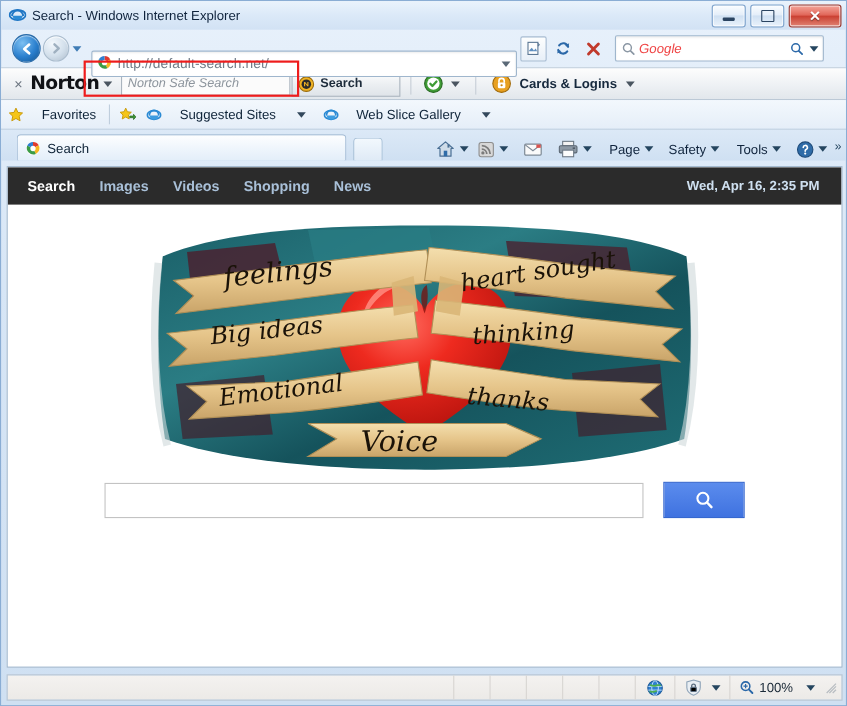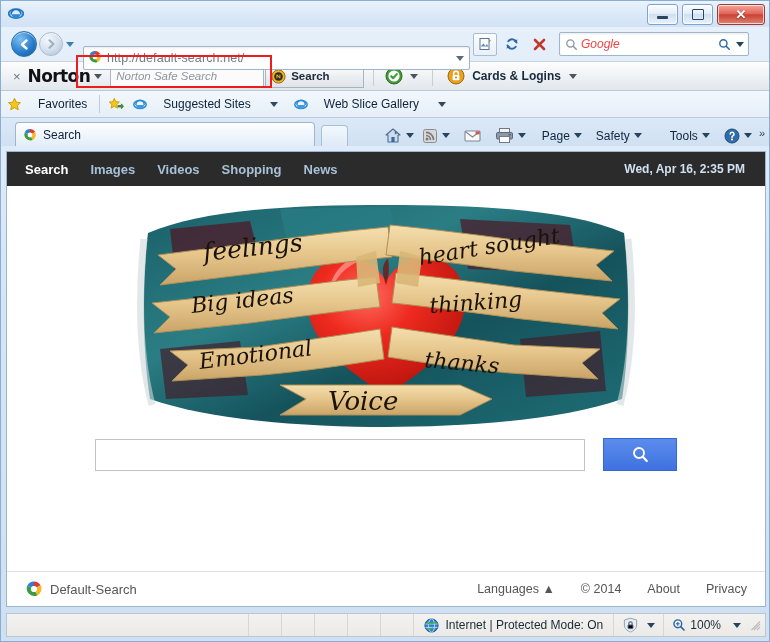--- a/index.html
+++ b/index.html
@@ -213,20 +213,21 @@
 <div class="window">
 
   <div class="titlebar">
     <span class="title-ie-icon">
       <svg width="16" height="16" viewBox="0 0 16 16">
         <ellipse cx="8" cy="8.6" rx="7.3" ry="4.6" fill="none" stroke="#1f76c4" stroke-width="1.7"></ellipse>
         <path d="M3 9.5a5 5 0 1 1 10 0" fill="none" stroke="#1f76c4" stroke-width="1.7"></path>
         <path d="M3.2 9.3h9.6a5 5 0 0 1-9.6 0z" fill="#2a8ad4"></path>
       </svg>
     </span>
+    <span class="title-text">Search - Windows Internet Explorer</span>
     <div class="winbtns">
       <div class="winbtn">
           <div class="gl-min"></div>
         </div>
       <div class="winbtn">
           <div class="gl-max"></div>
         </div>
       <div class="winbtn close">
           <span class="gl-close">✕</span>
         </div>
@@ -434,21 +435,21 @@
         <span class="cc"></span>
       </div>
       <div class="cmditem" style="margin-left:8px;">
         <span>Page</span>
         <span class="cc"></span>
       </div>
       <div class="cmditem" style="margin-left:6px;">
         <span>Safety</span>
         <span class="cc"></span>
       </div>
-      <div class="cmditem" style="margin-left:20px;justify-content:center;">
+      <div class="cmditem" style="margin-left:8px;justify-content:center;">
         <span>Tools</span>
         <span class="cc"></span>
       </div>
       <div class="cmditem" style="margin-left:6px;">
         <svg width="16" height="16" viewBox="0 0 16 16">
           <circle cx="8" cy="8" r="7" fill="#2f6ca8" stroke="#1d4a79" stroke-width="1"></circle>
           <path d="M6.2 6.1a1.9 1.9 0 1 1 2.6 1.8c-.5.25-.8.6-.8 1.25v.3" fill="none" stroke="#fff" stroke-width="1.5" stroke-linecap="round"></path>
           <circle cx="8" cy="11.6" r="1" fill="#fff"></circle>
         </svg>
         <span class="cc"></span>
@@ -534,59 +535,39 @@
     <div class="searchrow">
       <div class="bigsearch"></div>
       <div class="bigbtn">
         <svg width="19" height="19" viewBox="0 0 19 19">
           <circle cx="8" cy="8" r="5" fill="none" stroke="#ffffff" stroke-width="1.9"></circle>
           <path d="M11.8 11.8l4 4.2" stroke="#ffffff" stroke-width="2.2" stroke-linecap="round"></path>
         </svg>
       </div>
     </div>
 
-    <div class="pagefooter">
-      <span style="display:flex;">
-        <svg width="18" height="18" viewBox="0 0 18 18">
-          <circle cx="9" cy="9" r="7.6" fill="#fff"></circle>
-          <path d="M9 1.4a7.6 7.6 0 0 1 6.6 3.8L9 9z" fill="#e03a2f"></path>
-          <path d="M15.6 5.2A7.6 7.6 0 0 1 12.3 15.4L9 9z" fill="#f5b722"></path>
-          <path d="M12.3 15.4A7.6 7.6 0 0 1 2.4 5.4L9 9z" fill="#3c9c46"></path>
-          <path d="M2.4 5.4A7.6 7.6 0 0 1 9 1.4L9 9z" fill="#2f7fd1"></path>
-          <circle cx="9" cy="9" r="3.1" fill="#fff"></circle>
-        </svg>
-      </span>
-      <span class="brand">Default-Search</span>
-      <div class="links">
-        <span>Languages ▲</span>
-        <span>© 2014</span>
-        <span>About</span>
-        <span>Privacy</span>
-      </div>
-    </div>
   </div>
 
   <div class="statusbar">
     <div class="st-left"></div>
     <div class="st-cell"></div>
     <div class="st-cell"></div>
     <div class="st-cell"></div>
     <div class="st-cell"></div>
     <div class="st-cell"></div>
     <div class="st-zone">
       <span style="display:flex;">
         <svg width="15" height="15" viewBox="0 0 15 15">
           <circle cx="7.5" cy="7.5" r="6.6" fill="#2f7fd1" stroke="#1d5a99" stroke-width="1"></circle>
           <path d="M1.4 6h12.2M1.4 9.4h12.2" stroke="#bfe0ff" stroke-width=".9"></path>
           <ellipse cx="7.5" cy="7.5" rx="3" ry="6.6" fill="none" stroke="#bfe0ff" stroke-width=".9"></ellipse>
           <path d="M3 4.5c1.6 1 4 1.4 6 .6 1.4-.5 2.6-.3 3.6.3" fill="none" stroke="#4caf50" stroke-width="1.6"></path>
           <path d="M2.5 10.5c2 .6 4.6.4 6.6-.6" fill="none" stroke="#4caf50" stroke-width="1.6"></path>
         </svg>
       </span>
-      <span>Internet | Protected Mode: On</span>
     </div>
     <div class="st-sec">
       <span style="display:flex;">
         <svg width="17" height="16" viewBox="0 0 17 16">
           <path d="M8.5 1.2L14.6 3v5c0 3.3-2.6 5.8-6.1 7-3.5-1.2-6.1-3.7-6.1-7V3z" fill="#e9eef3" stroke="#8ea3b8" stroke-width="1"></path>
           <path d="M6.8 8V6.6a1.7 1.7 0 0 1 3.4 0V8" fill="none" stroke="#5d6e80" stroke-width="1.2"></path>
           <rect x="6" y="7.9" width="5" height="3.7" rx=".7" fill="#7d8f a0" fill-opacity="1" stroke="#5d6e80" stroke-width="1"></rect>
         </svg>
       </span>
       <span class="cc"></span>

